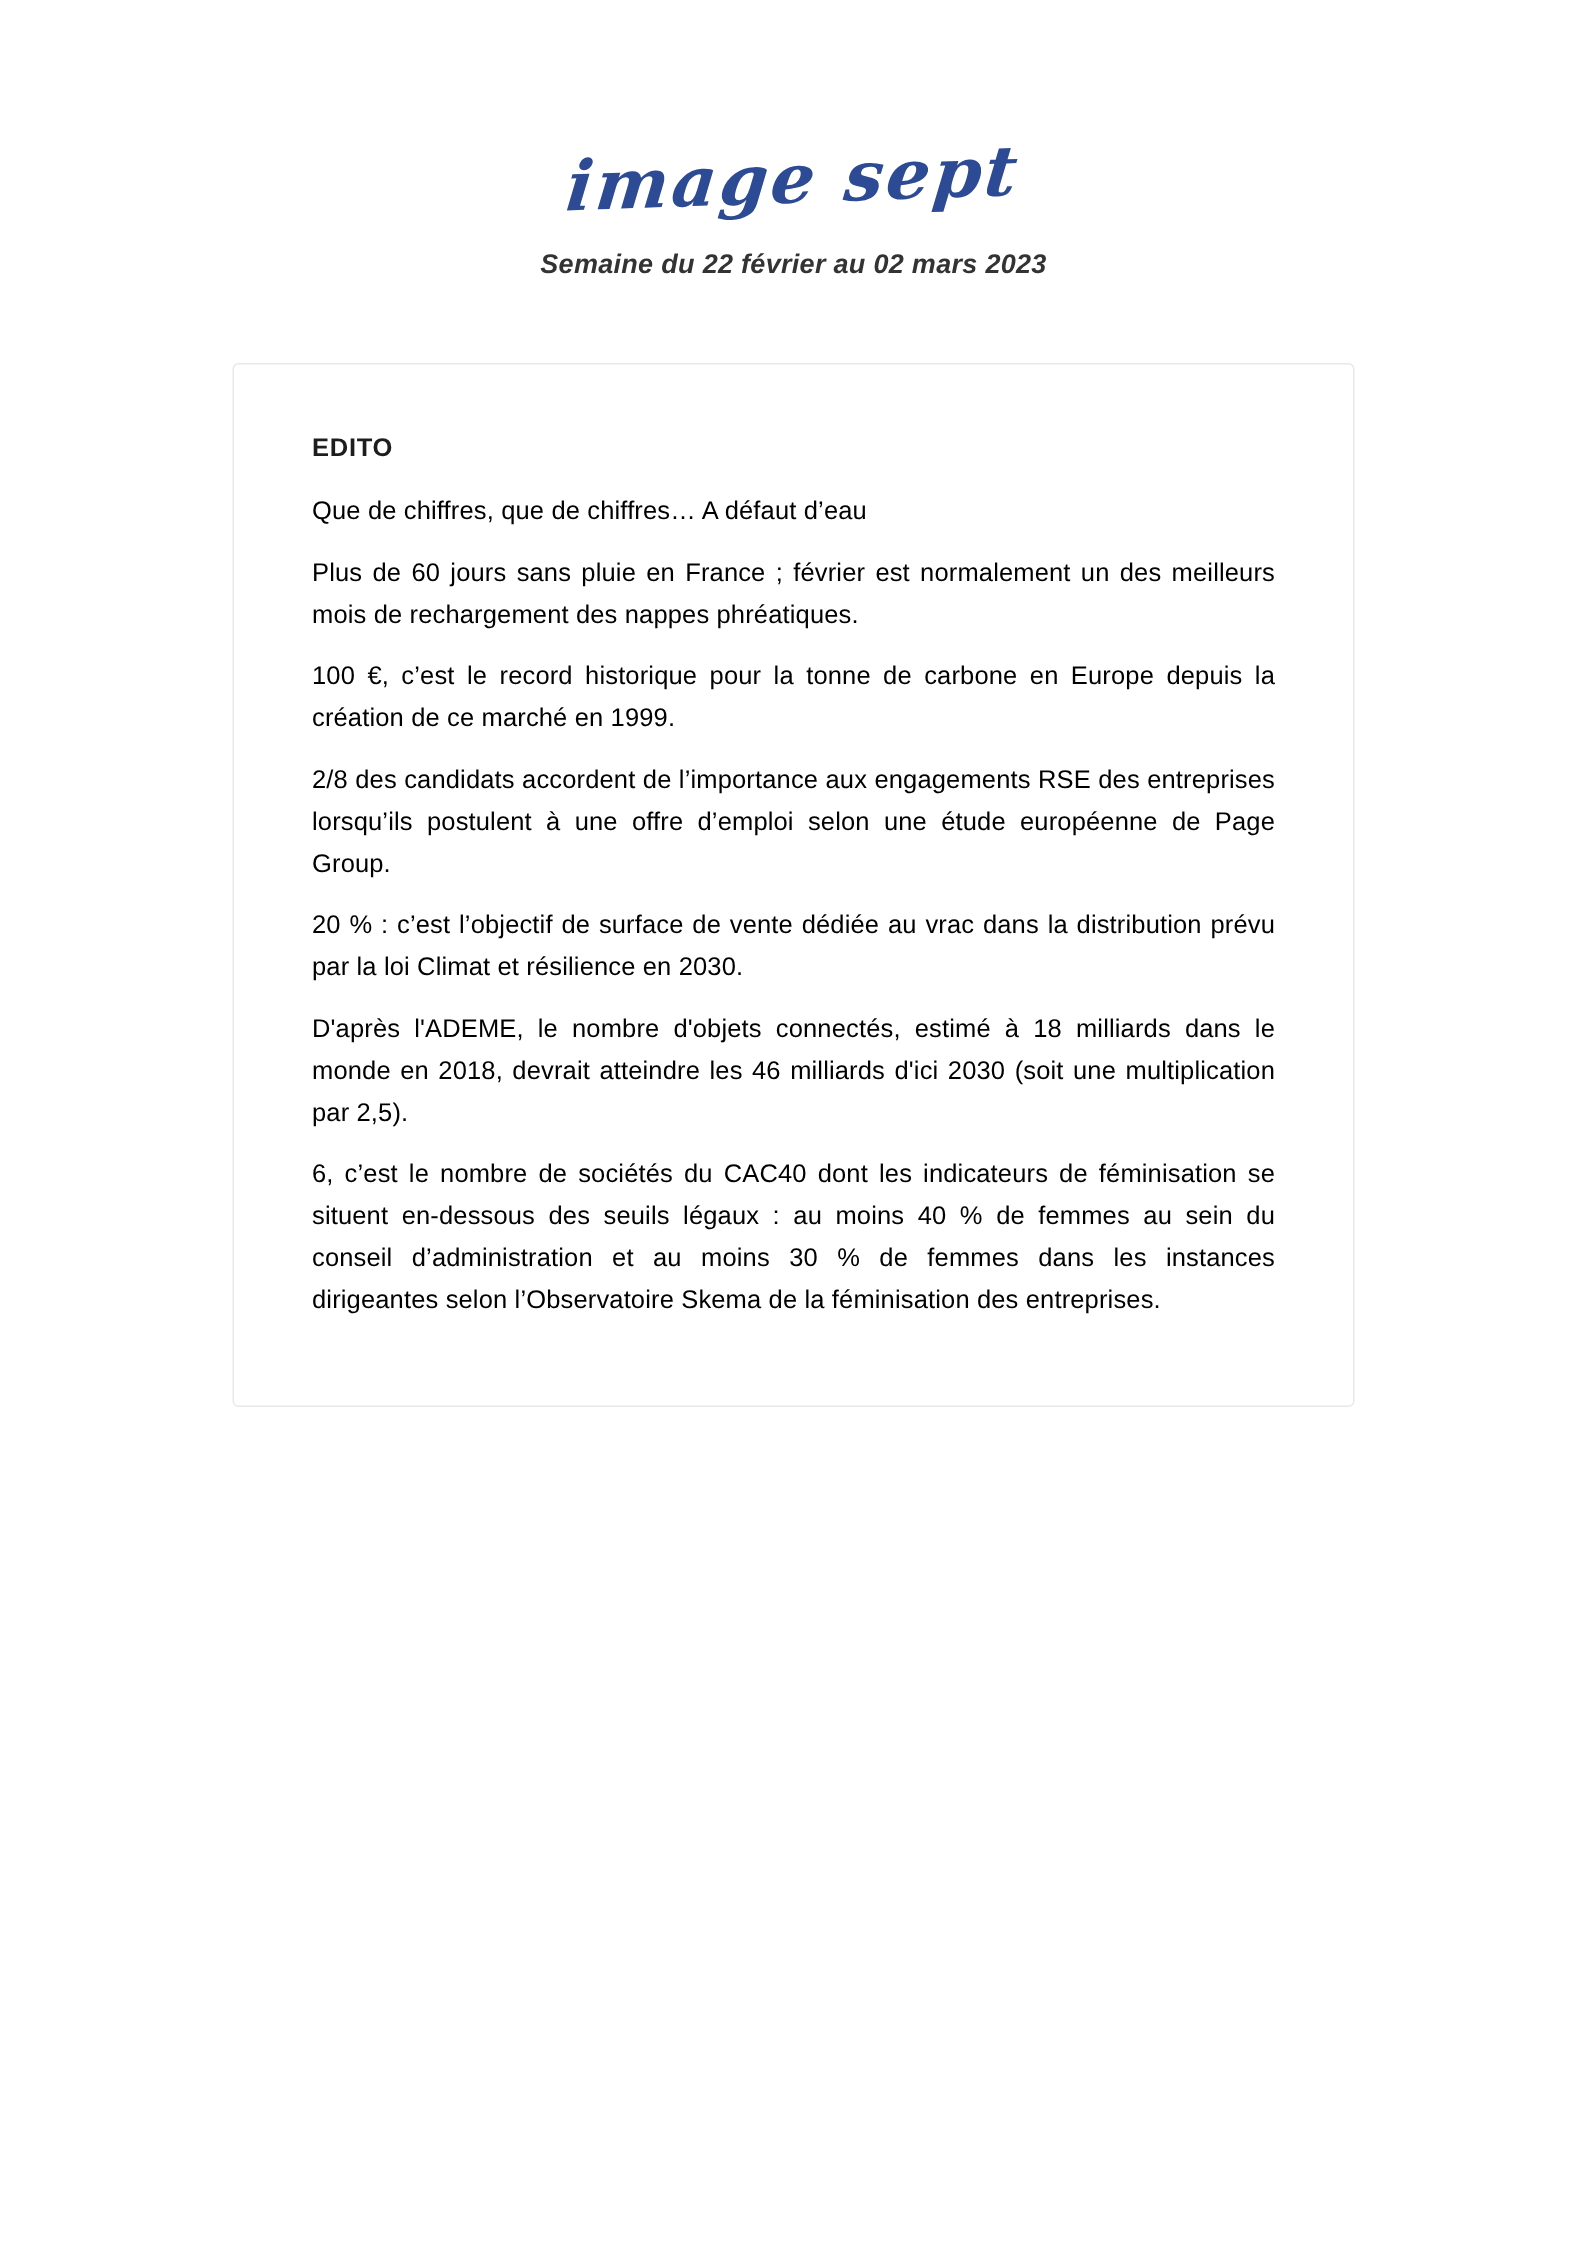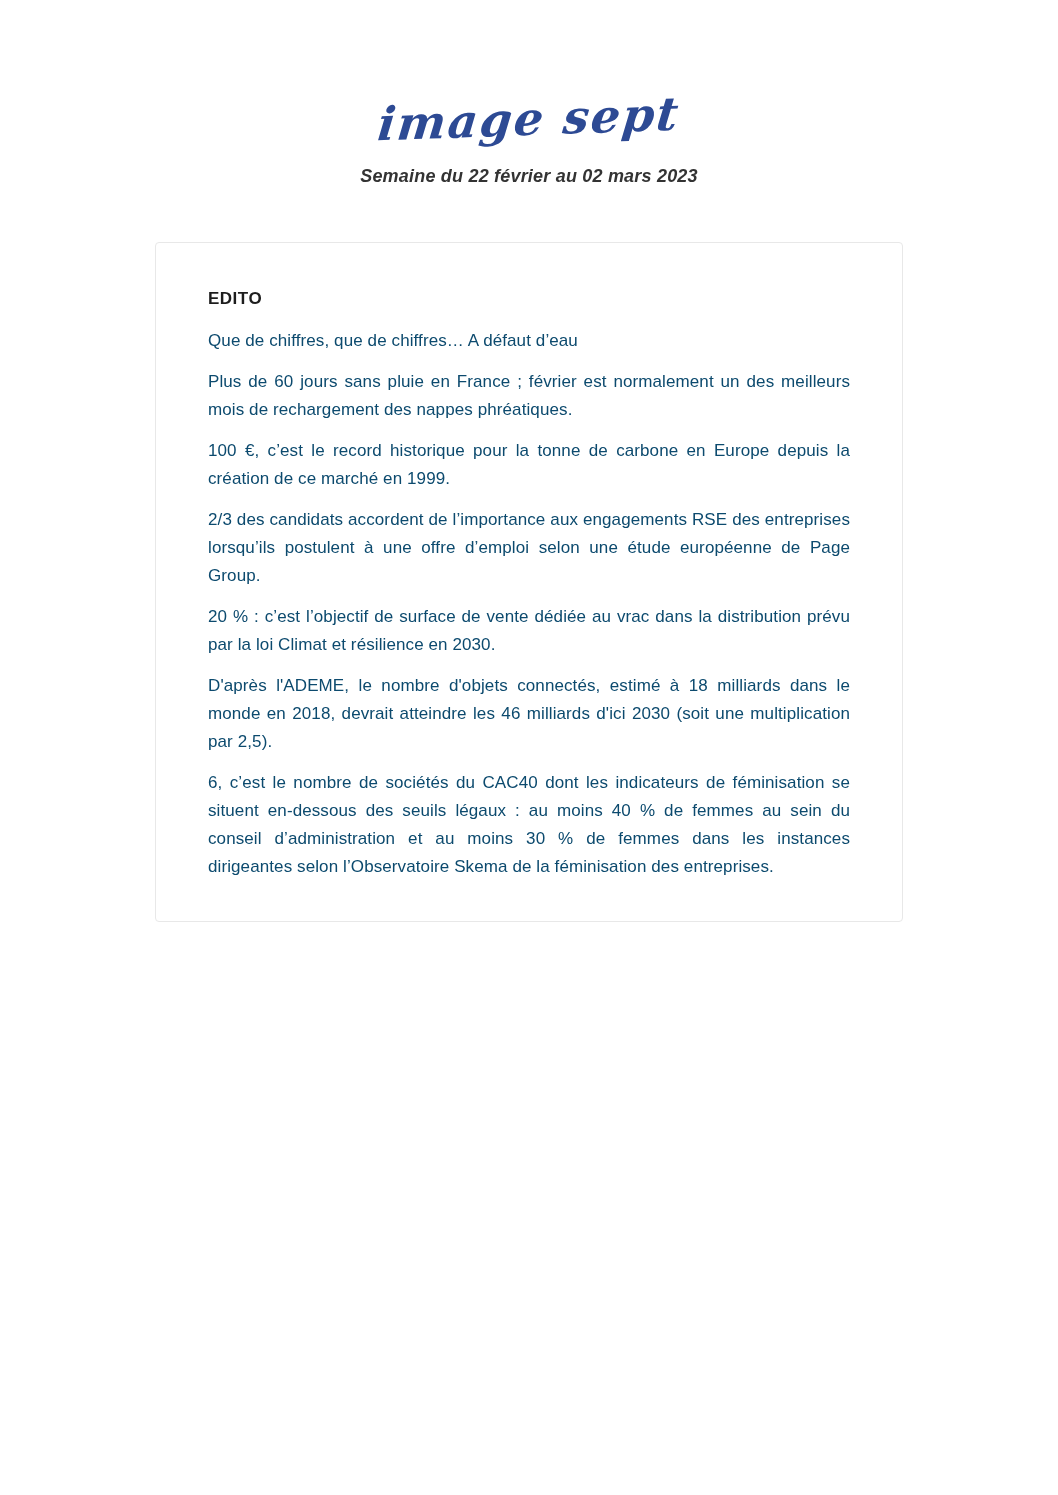--- a/index.html
+++ b/index.html
@@ -51,34 +51,34 @@
     color: #333333;
     letter-spacing: 0.2px;
     font-weight: bold;
   }
   .edito-card {
     width: 748px;
     margin: 55px auto 0;
     background: #ffffff;
     border: 1px solid #e8e8e8;
     border-radius: 4px;
-    padding: 46px 52px 40px 52px;
+    padding: 46px 52px 56px 52px;
   }
   .edito-heading {
     font-size: 17px;
     font-weight: 700;
     color: #1d1d1d;
     letter-spacing: 0.5px;
     margin-bottom: 18px;
   }
   .edito-card p {
     font-size: 17px;
     line-height: 28px;
     text-align: justify;
-    color: #0c4a6e;
+    color: #000000;
     margin-bottom: 13px;
     letter-spacing: 0.1px;
   }
   .edito-card p:last-child { margin-bottom: 0; }
 </style>
 </head>
 <body>
 
 <div class="page">
 
@@ -88,19 +88,19 @@
 
 
   <div class="doc-subtitle">Semaine du 22 février au 02 mars 2023</div>
 
   <div class="edito-card">
     <div class="edito-heading">EDITO</div>
 
     <p>Que de chiffres, que de chiffres… A défaut d’eau</p>
     <p>Plus de 60 jours sans pluie en France ; février est normalement un des meilleurs mois de rechargement des nappes phréatiques.</p>
     <p>100 €, c’est le record historique pour la tonne de carbone en Europe depuis la création de ce marché en 1999.</p>
-    <p>2/3 des candidats accordent de l’importance aux engagements RSE des entreprises lorsqu’ils postulent à une offre d’emploi selon une étude européenne de Page Group.</p>
+    <p>2/8 des candidats accordent de l’importance aux engagements RSE des entreprises lorsqu’ils postulent à une offre d’emploi selon une étude européenne de Page Group.</p>
     <p>20 % : c’est l’objectif de surface de vente dédiée au vrac dans la distribution prévu par la loi Climat et résilience en 2030.</p>
     <p>D'après l'ADEME, le nombre d'objets connectés, estimé à 18 milliards dans le monde en 2018, devrait atteindre les 46 milliards d'ici 2030 (soit une multiplication par 2,5).</p>
     <p>6, c’est le nombre de sociétés du CAC40 dont les indicateurs de féminisation se situent en-dessous des seuils légaux : au moins 40 % de femmes au sein du conseil d’administration et au moins 30 % de femmes dans les instances dirigeantes selon l’Observatoire Skema de la féminisation des entreprises.</p>
   </div>
 
 </div>
 
 </body></html>

